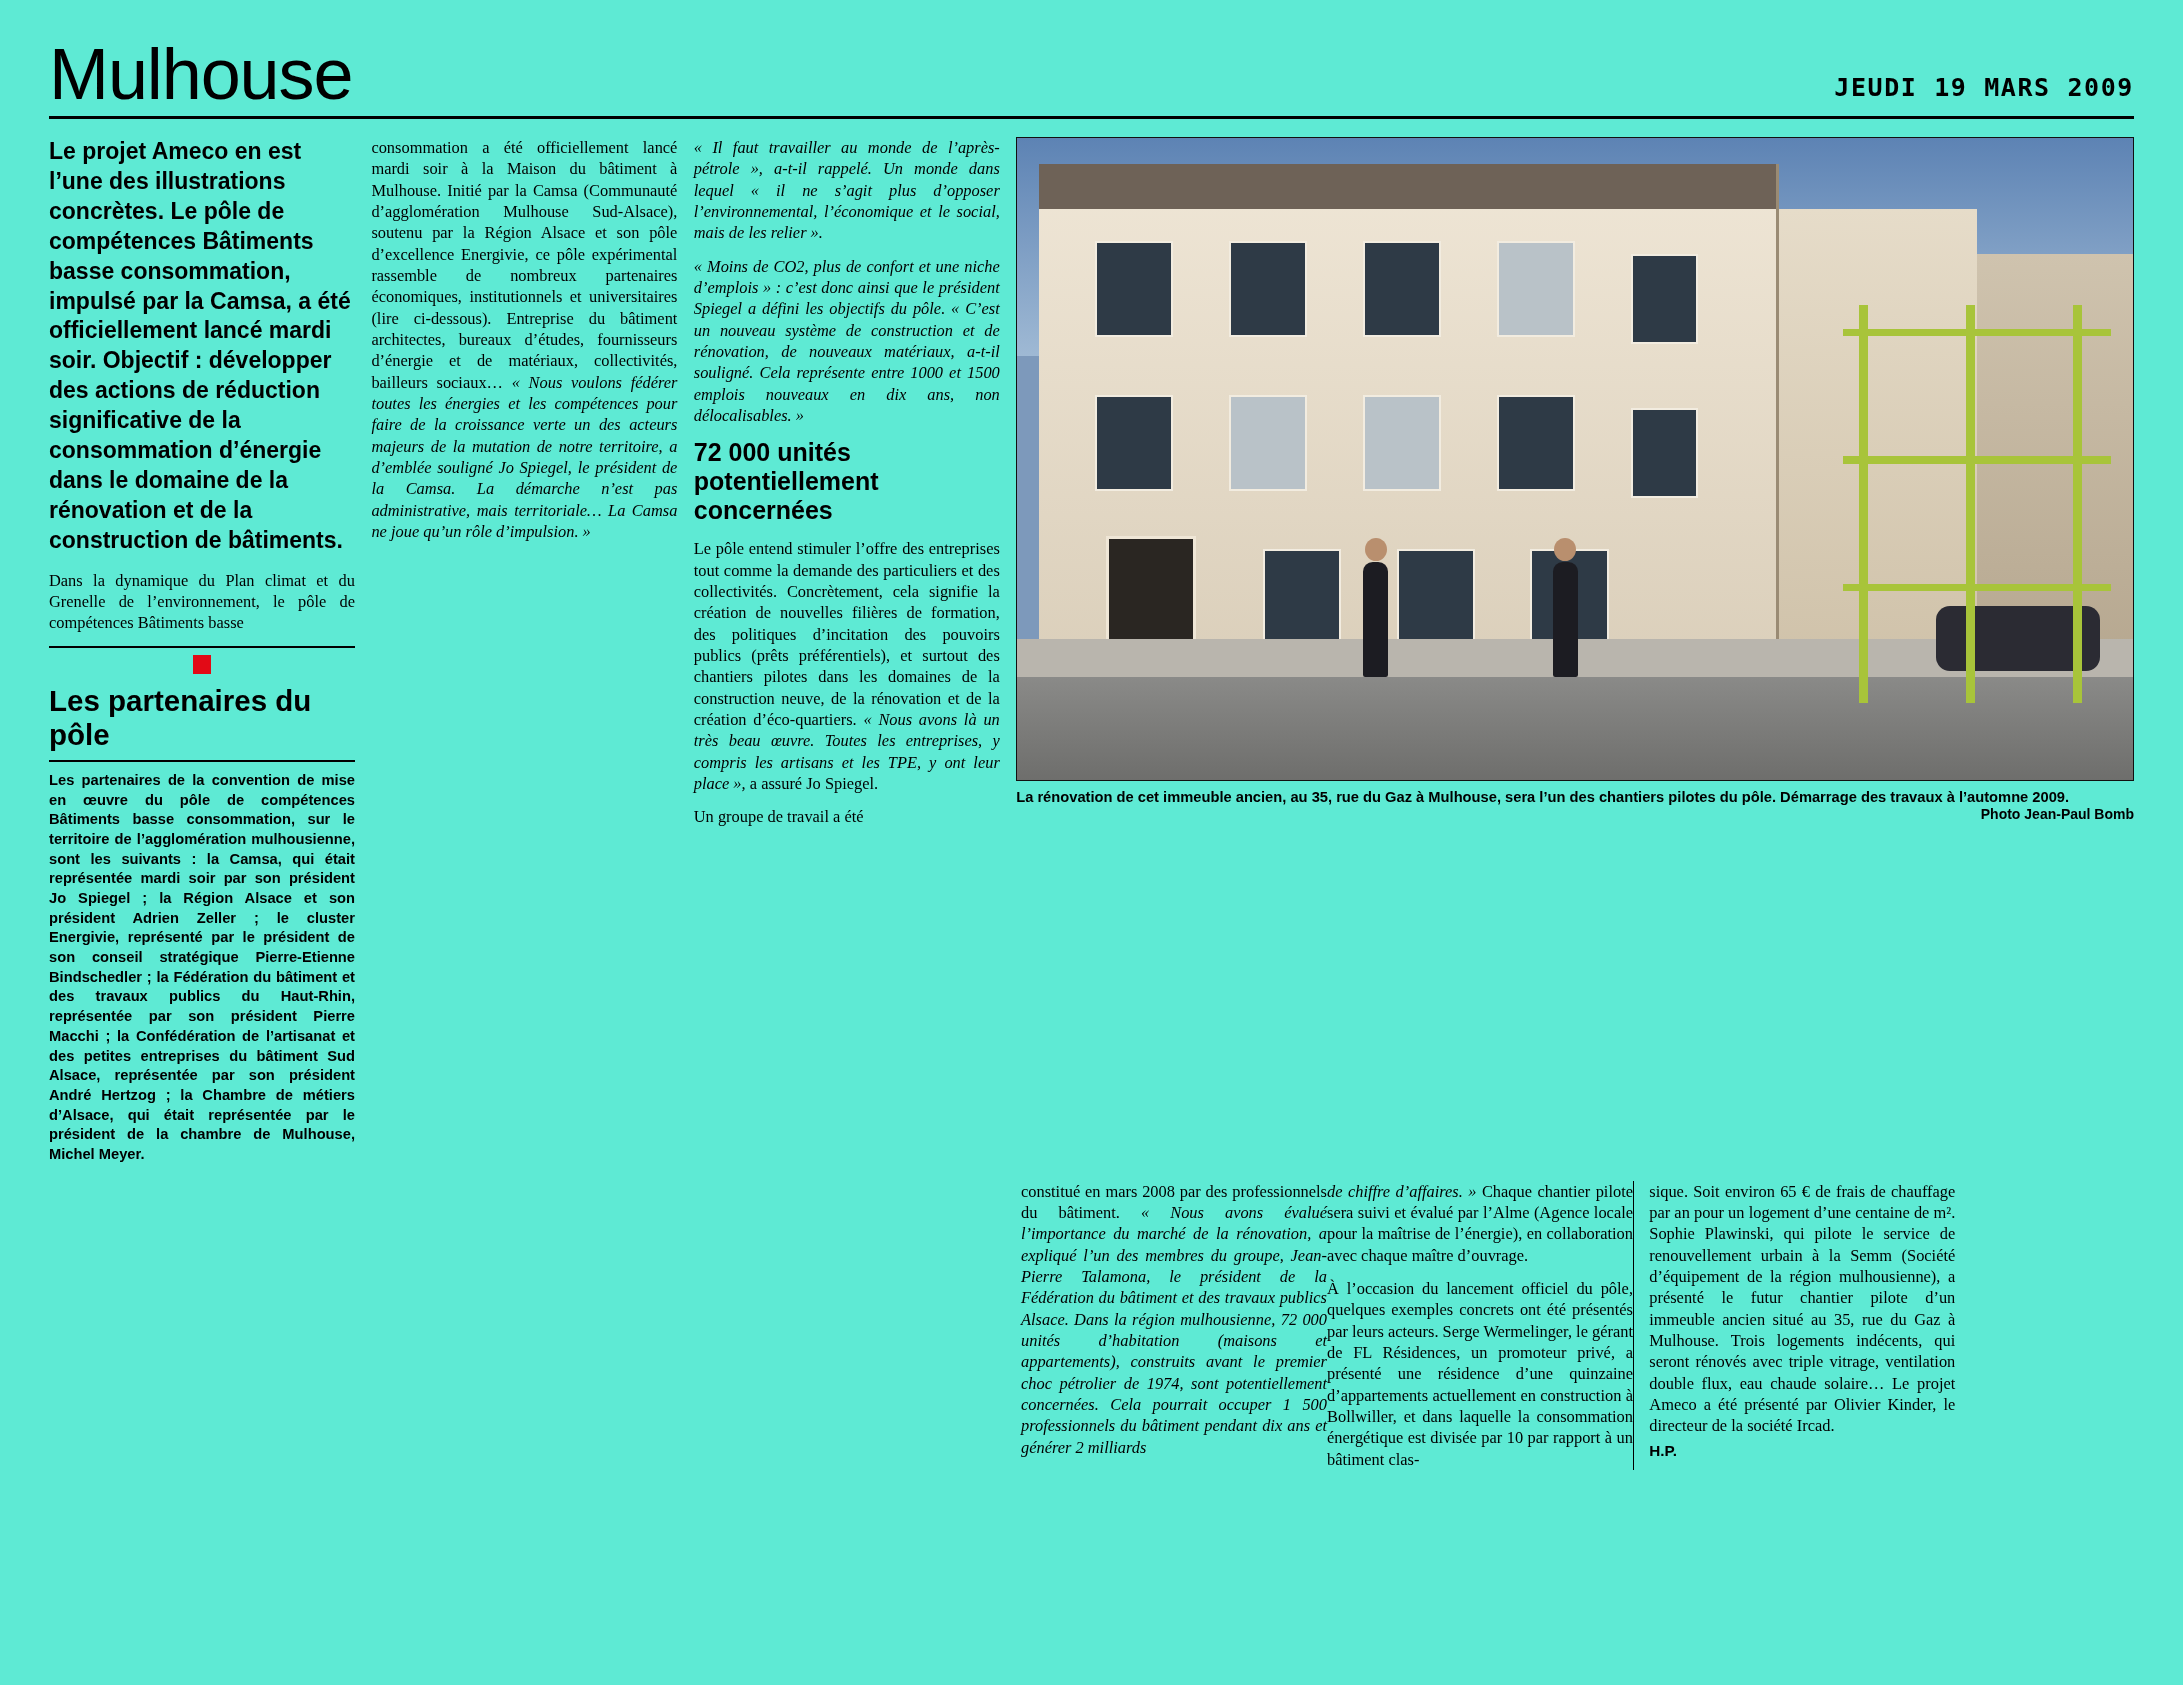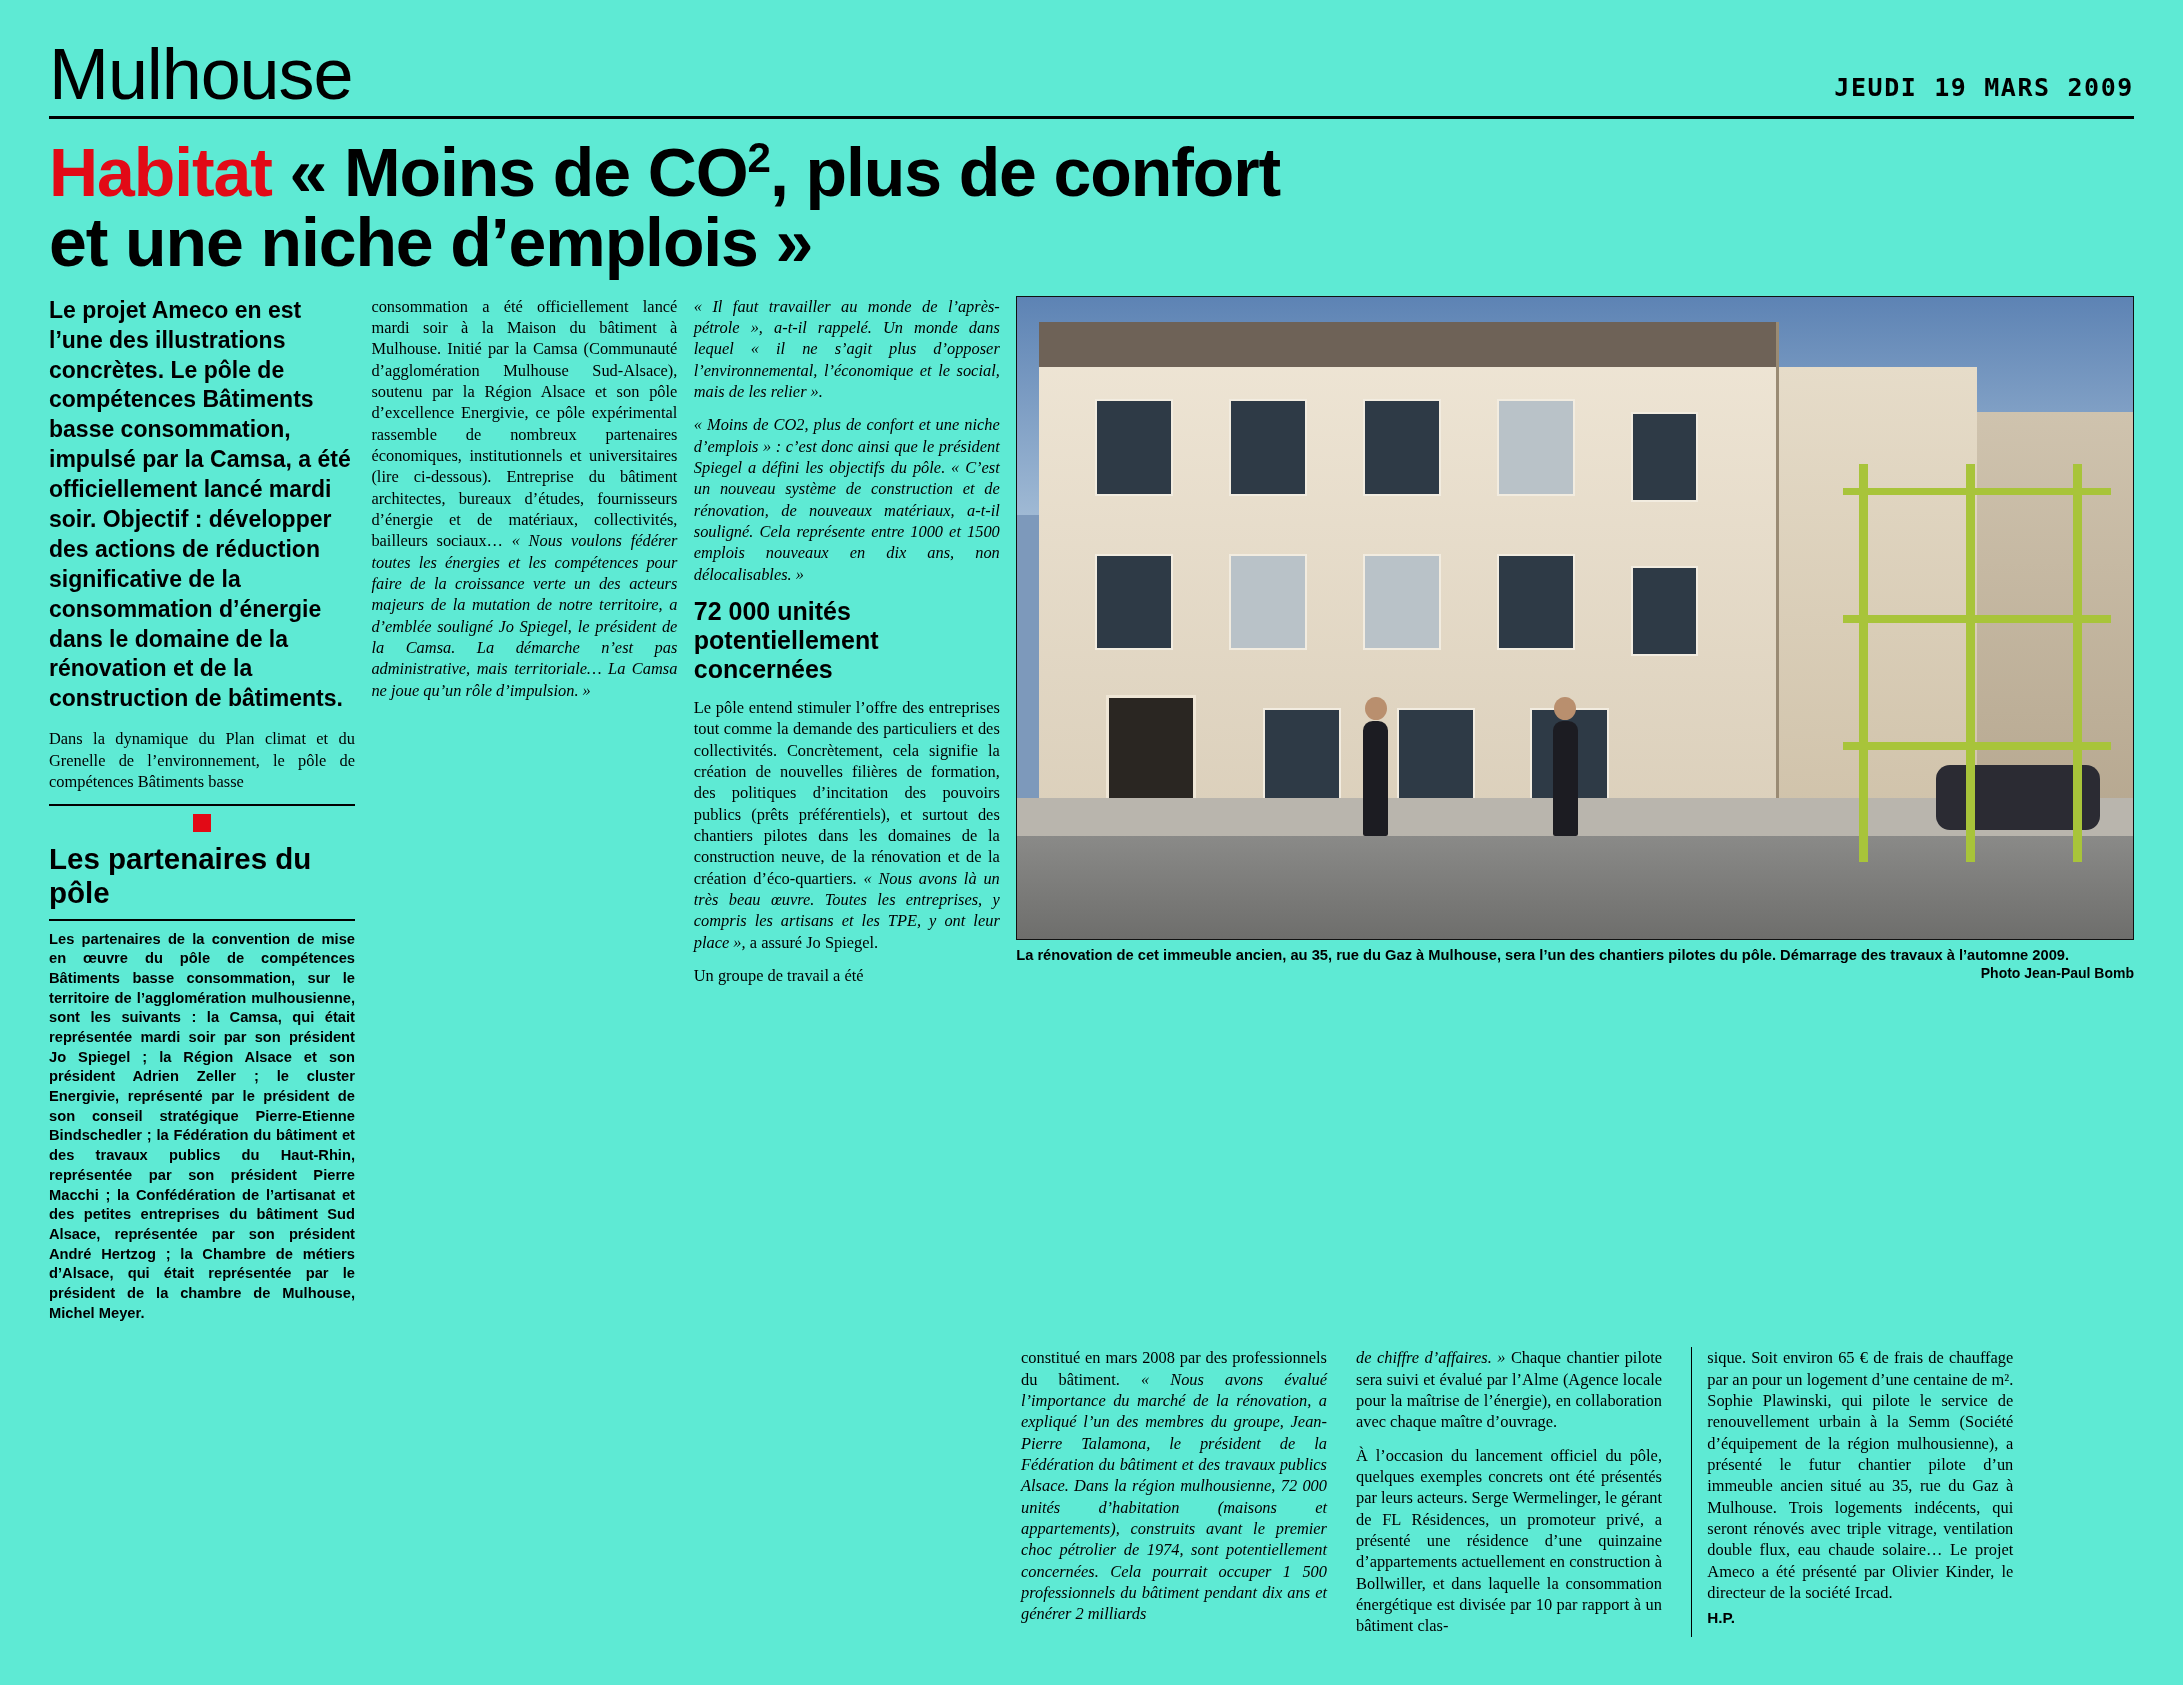--- a/index.html
+++ b/index.html
@@ -224,22 +224,22 @@
   .credit {
     font-family: "Liberation Sans", sans-serif;
     font-weight: bold;
     font-size: 14px;
     text-align: right;
   }
 
   
   .lower {
     display: flex;
-    gap: 29px;
-    margin-top: 24px;
+    gap: 0;
+    margin-top: 16px;
   }
   .lcol { width: 306px; flex: 0 0 306px; }
   .lcol.div { border-left: 1.6px solid #000; padding-left: 15.3px; }
 
   .signoff {
     font-family: "Liberation Sans", sans-serif;
     font-weight: bold;
     font-size: 15.3px;
     margin-top: 5.5px;
   }
@@ -247,25 +247,20 @@
 </head>
 <body>
 
 <div class="page">
 
   <div class="masthead">
     <div class="masthead-title">Mulhouse</div>
     <div class="masthead-date">JEUDI 19 MARS 2009</div>
   </div>
 
-  <div class="headline">
-    <span class="kicker">Habitat</span>
-    <span>« Moins de CO</span><sup>2</sup><span>, plus de confort</span><br>
-    <span>et une niche d’emplois »</span>
-  </div>
 
   <div class="content">
 
     <div class="col">
       <p class="lead">Le projet Ameco en est l’une des illustrations concrètes. Le pôle de compétences Bâtiments basse consommation, impulsé par la Camsa, a été officiellement lancé mardi soir. Objectif : développer des actions de réduction significative de la consommation d’énergie dans le domaine de la rénovation et de la construction de bâtiments.</p>
       <p>Dans la dynamique du Plan climat et du Grenelle de l’environnement, le pôle de compétences Bâtiments basse</p>
 
       <div class="partners">
         <div class="partners-head">
           <span class="sq"></span>

